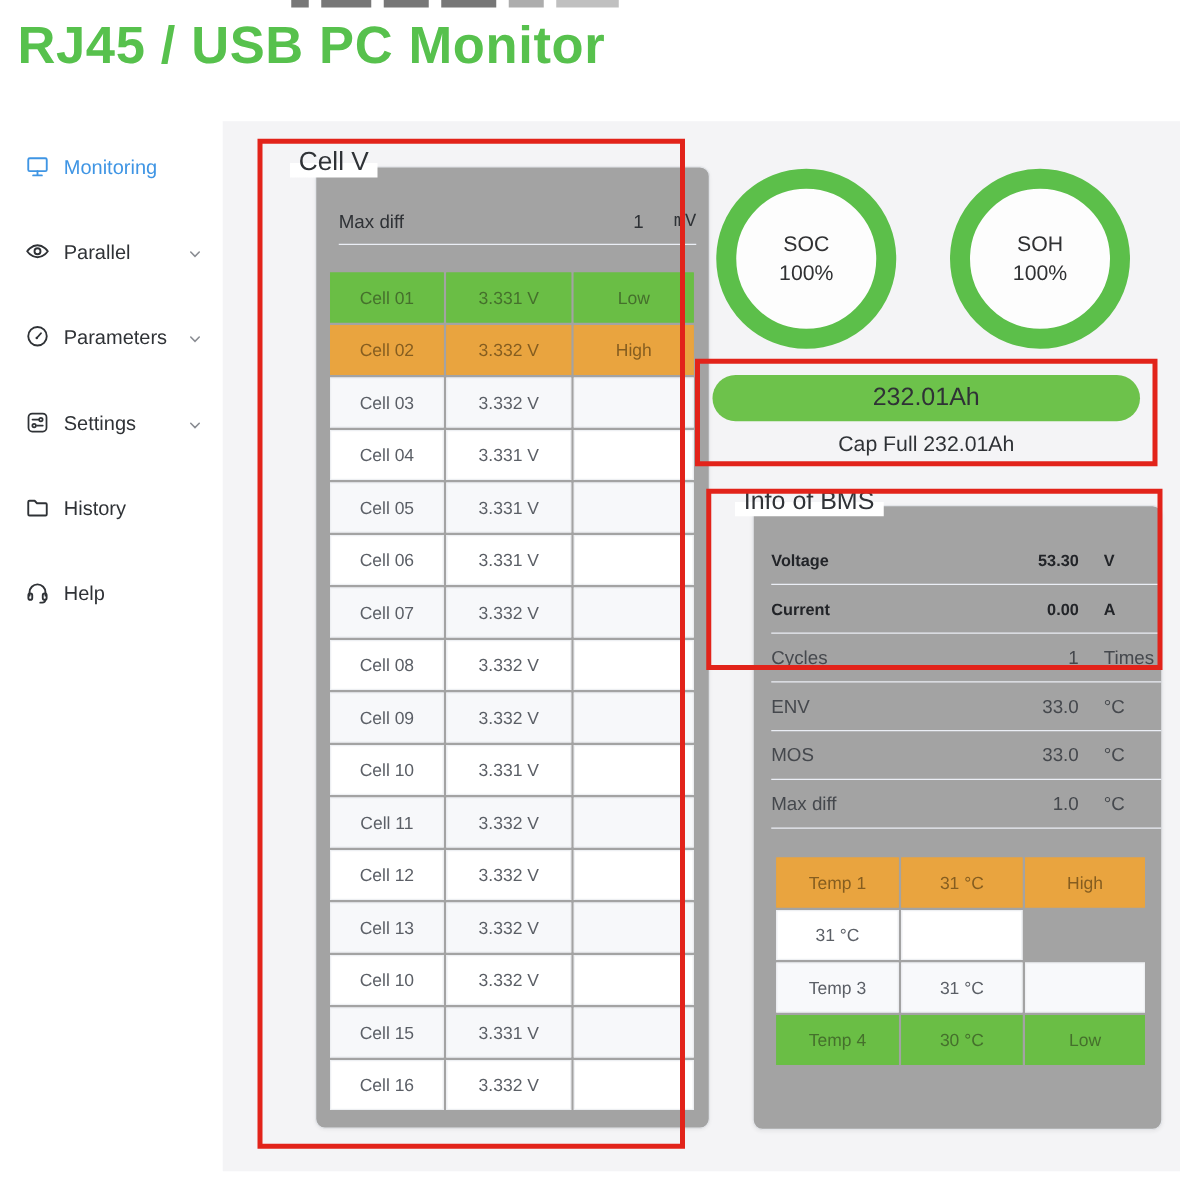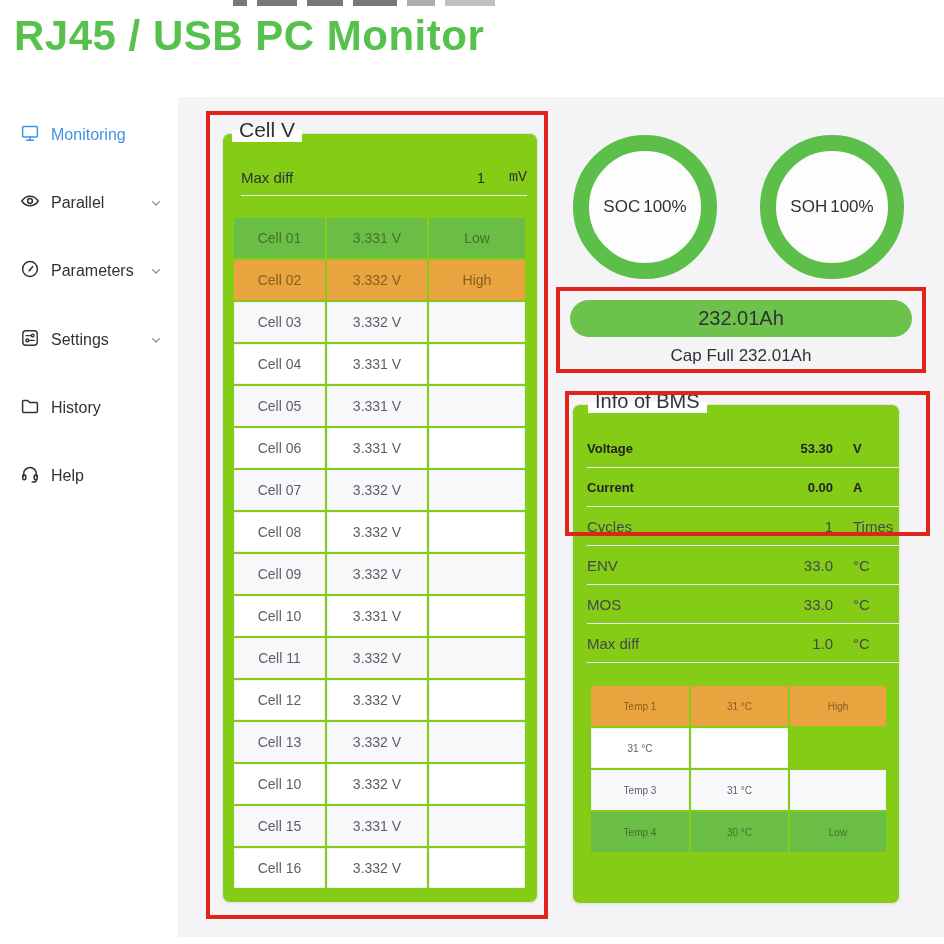--- a/index.html
+++ b/index.html
@@ -24,42 +24,42 @@
   .sidebar { position:absolute; left:0; top:97px; width:178px; height:847px; background:#fff; }
   .side-item { position:absolute; left:20px; width:148px; height:30px; display:flex; align-items:center; gap:11px; color:#2f3236; font-size:16px; cursor:pointer; }
   .side-item svg { flex:0 0 auto; }
   .side-item .chev { margin-left:auto; margin-right:6px; display:flex; }
   .side-item.active { color:#3f95e4; }
 
   
   .red-box { position:absolute; border:4px solid #e2231a; pointer-events:none; z-index:30; }
 
   
-  .card { position:absolute; background:#84cc16; border:1px solid #e3e5e9; border-radius:8px; box-shadow:0 1px 3px rgba(0,0,0,.05); }
+  .card { position:absolute; background:#a3a3a3; border:1px solid #e3e5e9; border-radius:8px; box-shadow:0 1px 3px rgba(0,0,0,.05);margin-left:30px; }
   .legend {
     position:absolute; z-index:5; padding:0 7px; color:#2f3236;
     background:linear-gradient(#f4f4f6 0 52%, #ffffff 52% 100%);
   }
 
   
   .cellv-card { left:222px; top:133px; width:316px; height:770px; }
   .cellv-legend { left:232px; top:118px; font-size:21px; }
   .maxdiff-row { display:flex; align-items:center; margin:26px 10px 0 18px; height:36px; border-bottom:1px solid #ebeef5; font-size:15px; color:#2f3236; }
   .maxdiff-row .val { margin-left:auto; font-size:15px; }
   .maxdiff-row .unit { width:42px; text-align:right;font-family:Liberation Mono, monospace; }
 
   .cv-body { position:absolute; left:11px; top:84px; width:293px; }
   .cv-row { display:grid; grid-template-columns:91px 100px 96px; gap:2px; margin-bottom:2px; }
   .cv-cell { height:40px; display:flex; align-items:center; justify-content:center; background:#fff; border:1px solid #eef0f3; font-size:14px; color:#5b5f66; }
   .cv-body > .cv-row:nth-child(odd) .cv-cell { background:#f7f8fa; }
   .cv-body > .cv-row.green .cv-cell { background:#6abe45; border-color:#6abe45; color:rgba(38,48,24,.55); }
   .cv-body > .cv-row.orange .cv-cell { background:#e9a43f; border-color:#e9a43f; color:rgba(66,46,12,.6); }
 
   
-  .gauge { position:absolute; width:144px; height:144px; border:16px solid #5cbf4a; border-radius:50%; background:#fdfdfd; display:flex; flex-direction:row; align-items:center; justify-content:center; gap:3px;text-align:center; }
+  .gauge { position:absolute; width:144px; height:144px; border:16px solid #5cbf4a; border-radius:50%; background:#fdfdfd; display:flex; flex-direction:column; align-items:center; justify-content:center; gap:3px;text-align:center; }
   .gauge .glabel, .gauge .gvalue { font-size:17px; color:#303133; }
   .gauge-soc { left:573px; top:135px; }
   .gauge-soh { left:760px; top:135px; }
 
   
   .cap-inner { position:absolute; left:556px; top:287px; width:370px; height:86px; z-index:31; }
   .cap-pill { margin:13px auto 0; width:342px; height:37px; border-radius:18.5px; background:#6dc24b; display:flex; align-items:center; justify-content:center; font-size:20px; color:#2f3236; }
   .cap-caption { margin-top:9px; text-align:center; font-size:17px; color:#2f3236; }
 
   
@@ -68,21 +68,21 @@
   .bms-rows { margin:24px 0 0 14px; }
   .bms-row { display:flex; align-items:center; height:39px; border-bottom:1px solid #ebeef5; font-size:15px; color:#45484d; }
   .bms-row .label { flex:1; }
   .bms-row .value { width:70px; text-align:right; margin-right:20px; }
   .bms-row .unit { width:46px; text-align:left; white-space:nowrap; overflow:visible; }
   .bms-row.bold { font-weight:700; color:#222428; font-size:13px; }
 
   
   .temp-body { position:absolute; left:18px; top:281px; width:295px; }
   .temp-row { display:grid; grid-template-columns:98px 97px 96px; gap:2px; margin-bottom:2px; }
-  .temp-cell { height:40px; display:flex; align-items:center; justify-content:center; background:#fff; border:1px solid #eef0f3; font-size:10px; color:#5b5f66; }
+  .temp-cell { height:40px; display:flex; align-items:center; justify-content:center; background:#fff; border:1px solid #eef0f3; font-size:14px; color:#5b5f66; }
   .temp-body > .temp-row:nth-child(odd) .temp-cell { background:#f8f9fb; }
   .temp-body > .temp-row.orange .temp-cell { background:#e9a43f; border-color:#e9a43f; color:rgba(66,46,12,.6); }
   .temp-body > .temp-row.green .temp-cell { background:#6abe45; border-color:#6abe45; color:rgba(38,48,24,.55); }
 </style>
 </head>
 <body>
 
 <div class="stage">
 
   <div class="remnant">

